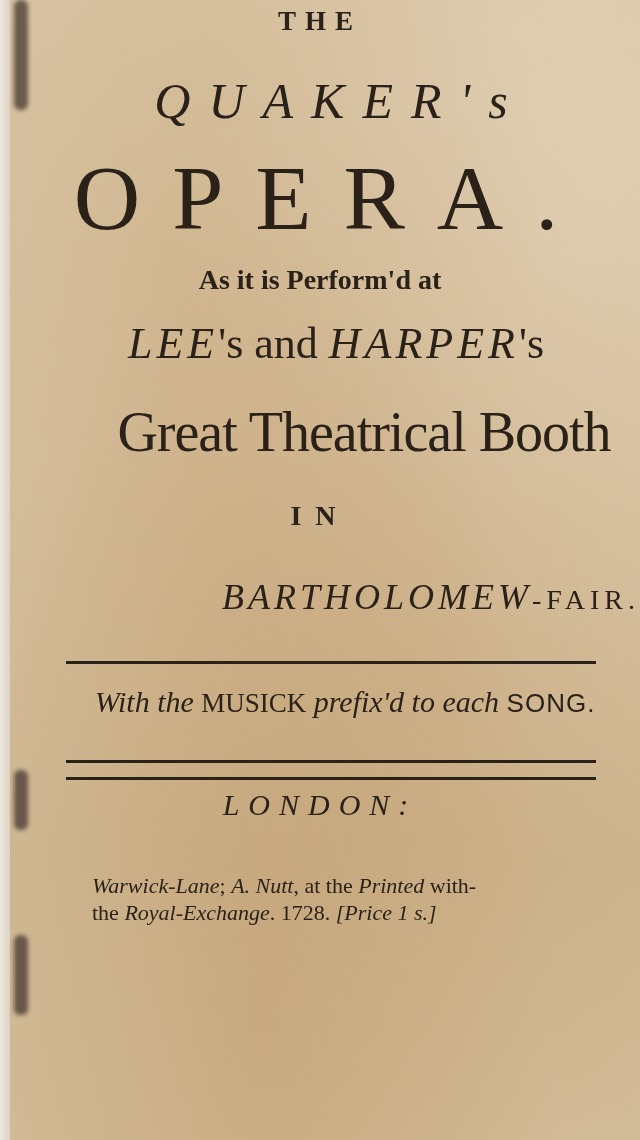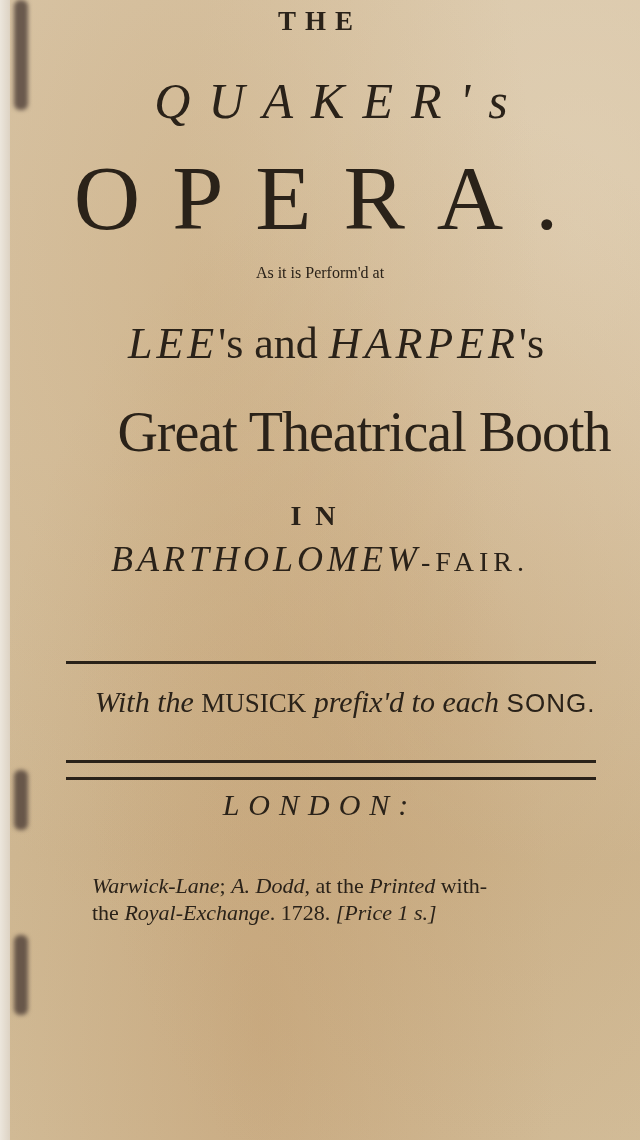--- a/index.html
+++ b/index.html
@@ -25,25 +25,25 @@
   .edge-stain {
     position: absolute; left: 4px; width: 14px; border-radius: 6px;
     background: rgba(70,55,50,0.75); filter: blur(2px);
   }
   .line { position: absolute; left: 0; width: 640px; text-align: center; white-space: nowrap; }
   .it { font-style: italic; }
 
   .l-the   { top: 6px;  font-size: 27px; letter-spacing: 9px; font-weight: bold; }
   .l-quaker{ top: 72px; font-size: 50px; font-style: italic; letter-spacing: 18px; left: 20px; }
   .l-opera { top: 148px; font-size: 92px; letter-spacing: 32px; line-height: 100px; left: 12px; }
-  .l-as    { top: 264px; font-size: 16px; font-weight: normal; }
+  .l-as    { top: 264px; font-size: 28px; font-weight: bold; }
   .l-lee   { top: 318px; font-size: 44px; padding-left: 16px; }
   .l-great { top: 400px; font-size: 56px; letter-spacing: -1px; padding-left: 44px; }
   .l-in    { top: 500px; font-size: 28px; font-weight: bold; letter-spacing: 14px; }
-  .l-bart  { top: 538px; font-size: 36px; letter-spacing: 4px; }
+  .l-bart  { top: 576px; font-size: 36px; letter-spacing: 4px; text-align: right; }
   .rule { position: absolute; left: 66px; width: 530px; height: 3px; background: #2a2219; }
   .l-musick{ top: 685px; font-size: 30px; padding-left: 25px; }
   .l-london{ top: 788px; font-size: 30px; letter-spacing: 9px; }
   .imprint {
     position: absolute; left: 66px; top: 872px; width: 540px;
     font-size: 22px; line-height: 27px; text-align: justify;
   }
   .imprint .row { display: block; white-space: nowrap; }
   .imprint .indent { padding-left: 26px; }
   .r-flex { display: flex; justify-content: space-between; }
@@ -86,21 +86,21 @@
   <span style="font-family:'Liberation Sans',sans-serif;font-size:26px;letter-spacing:1px;">SONG.</span>
 </div>
 
 <div class="rule" style="top:760px;"></div>
 <div class="rule" style="top:777px;"></div>
 
 <div class="line l-london it">LONDON:</div>
 
 <div class="imprint">
   <span class="row indent">
-    <span class="it">Warwick-Lane</span><span>; </span><span class="it">A. Dodd</span><span>, at the </span><span class="it">Printed</span><span> with-</span>
+    <span class="it">Warwick-Lane</span><span>; </span><span class="it">A. Nutt</span><span>, at the </span><span class="it">Printed</span><span> with-</span>
   </span>
   <span class="row indent r-flex">
     <span>
       <span>the </span><span class="it">Royal-Exchange</span><span>.  1728.</span>
     </span>
     <span class="it" style="padding-right:18px;">[Price 1 s.]</span>
   </span>
 </div>
 
 </body></html>

